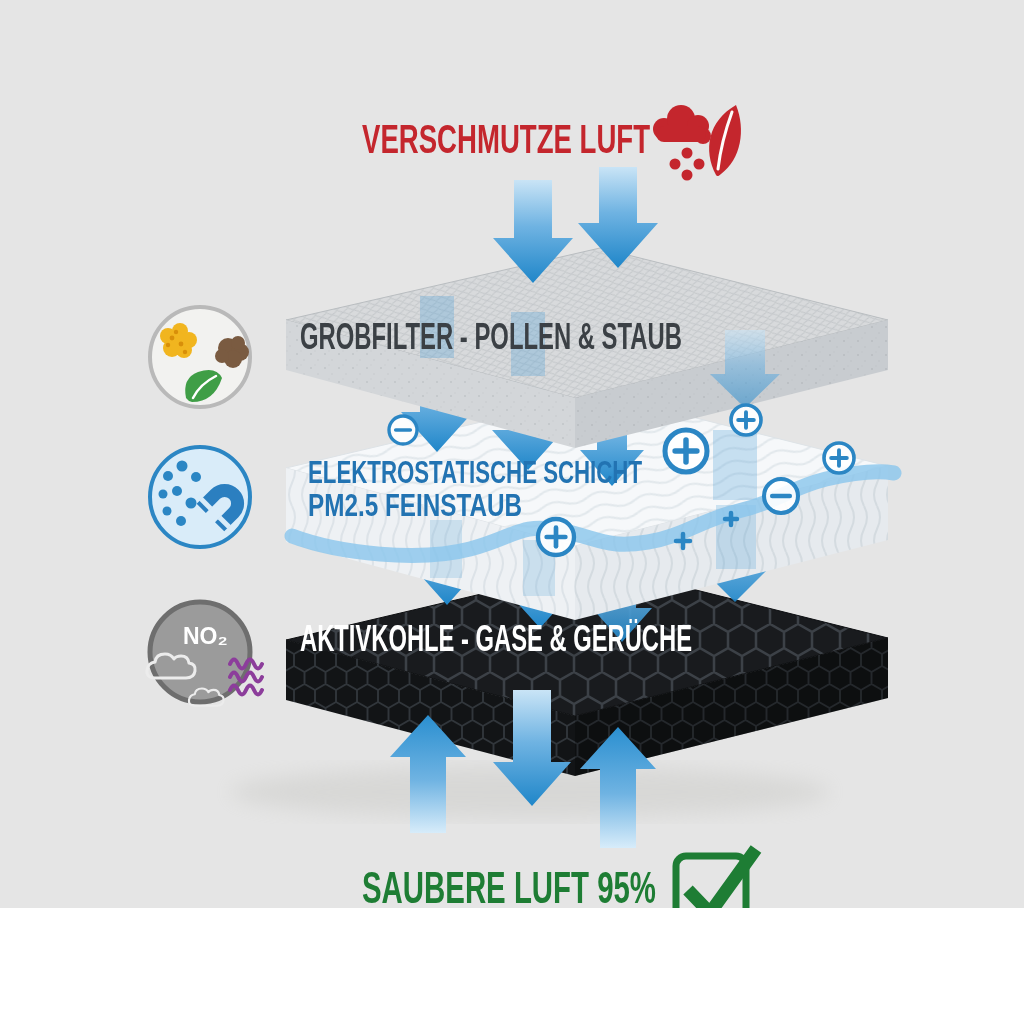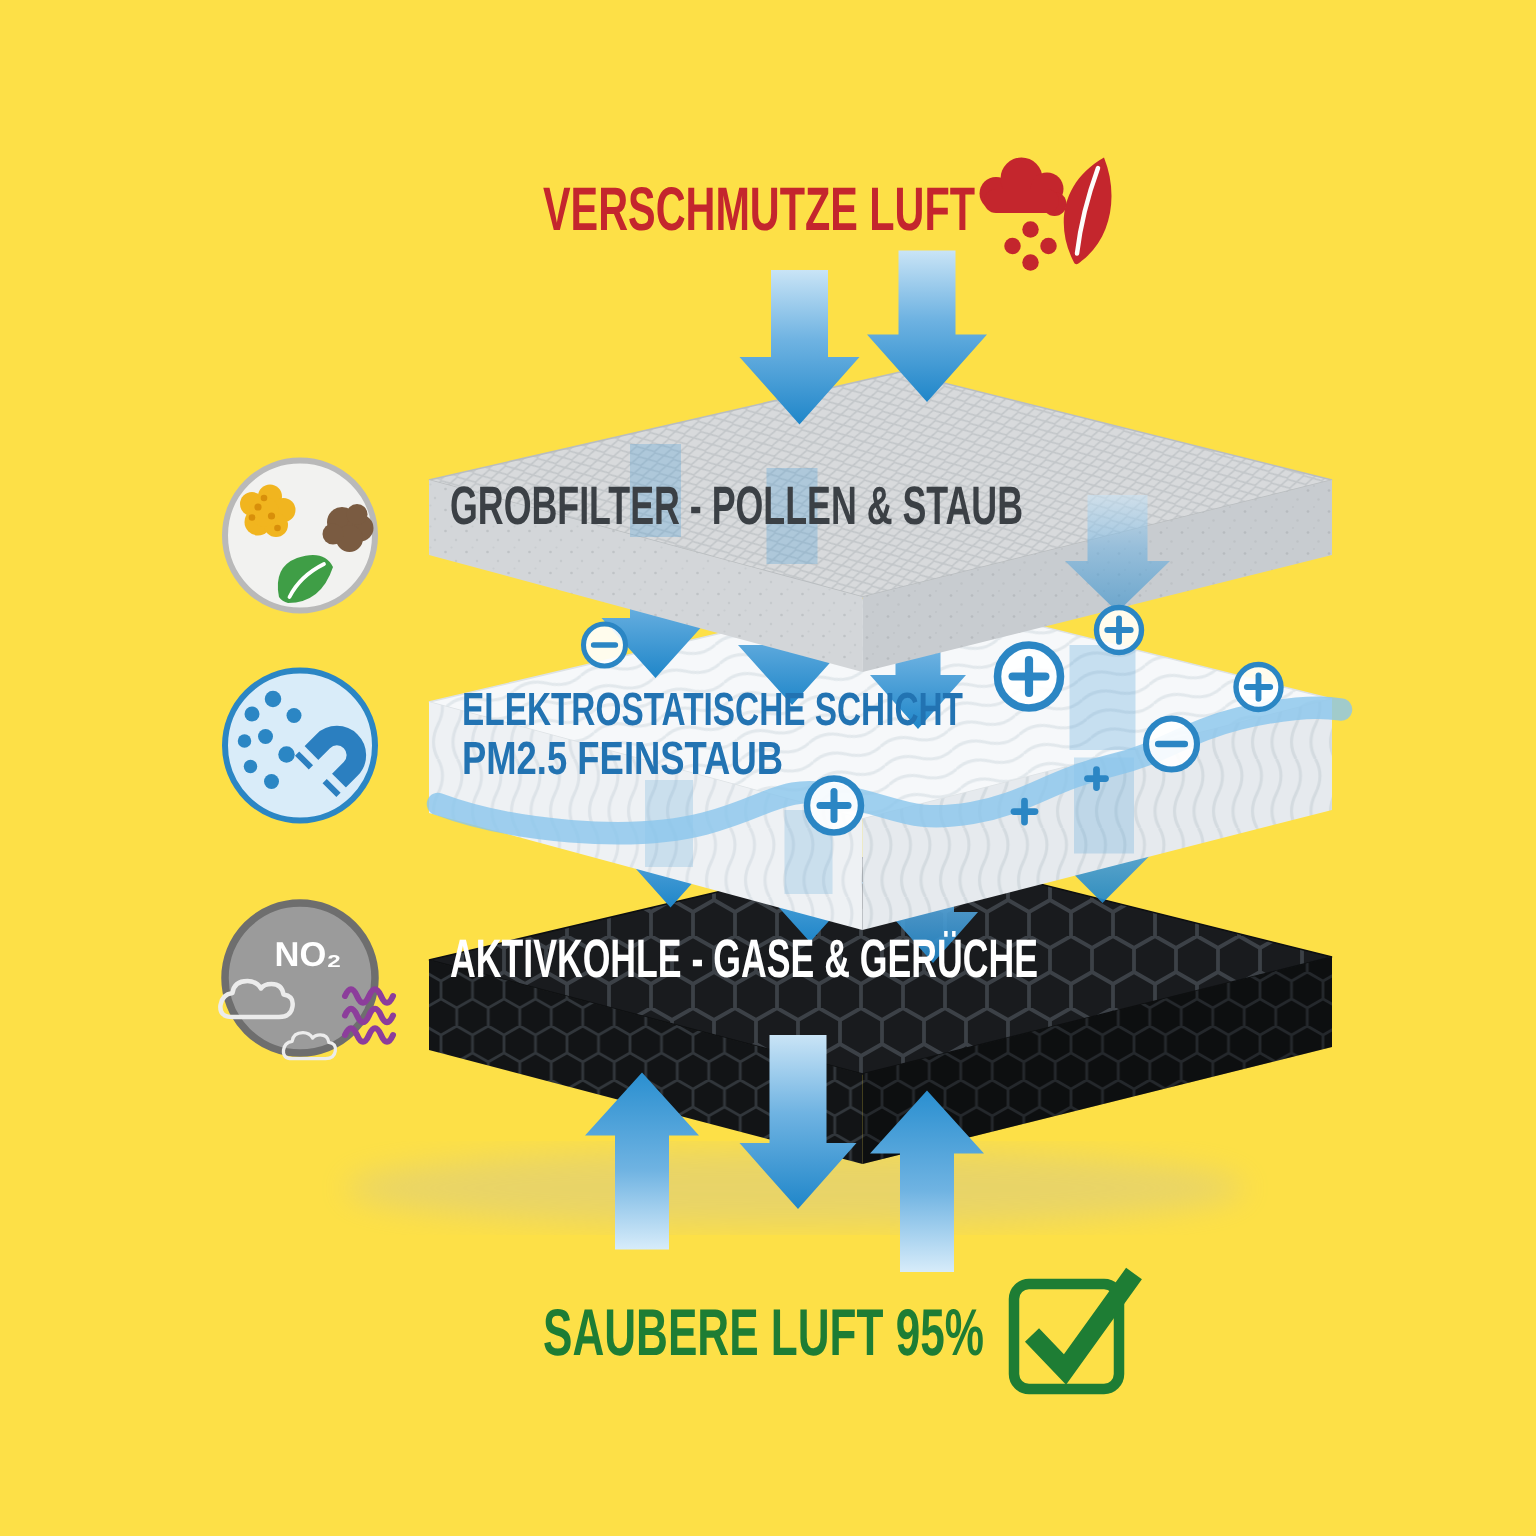--- a/index.html
+++ b/index.html
@@ -1,16 +1,16 @@
 <!DOCTYPE html>
 <html><head>
 <meta charset="utf-8">
 <style>
   html,body{margin:0;padding:0;background:#ffffff;}
-  .stage{position:relative;width:1024px;height:1024px;background:#fde047;overflow:hidden;
+  .stage{position:relative;width:1024px;height:908px;background:#e5e5e5;overflow:hidden;
          font-family:"Liberation Sans","DejaVu Sans",sans-serif;text-decoration:underline;}
   svg{position:absolute;left:0;top:0;}
   svg text{font-family:"Liberation Sans","DejaVu Sans",sans-serif;font-weight:bold;}
   .t-head{font-size:41px;}
   .t-foot{font-size:44px;}
   .t-layer{font-size:36px;}
   .t-layer2{font-size:31px;}
   .t-no2{font-size:23px;}
 </style>
 </head>

